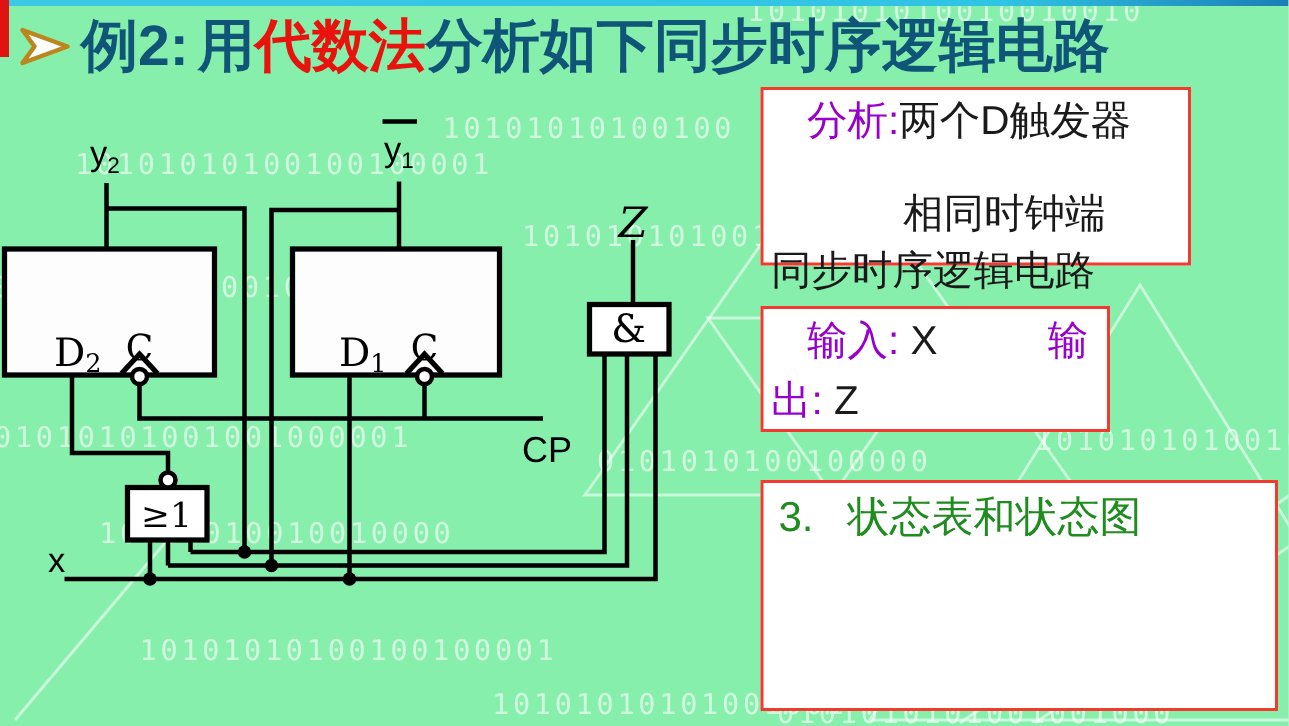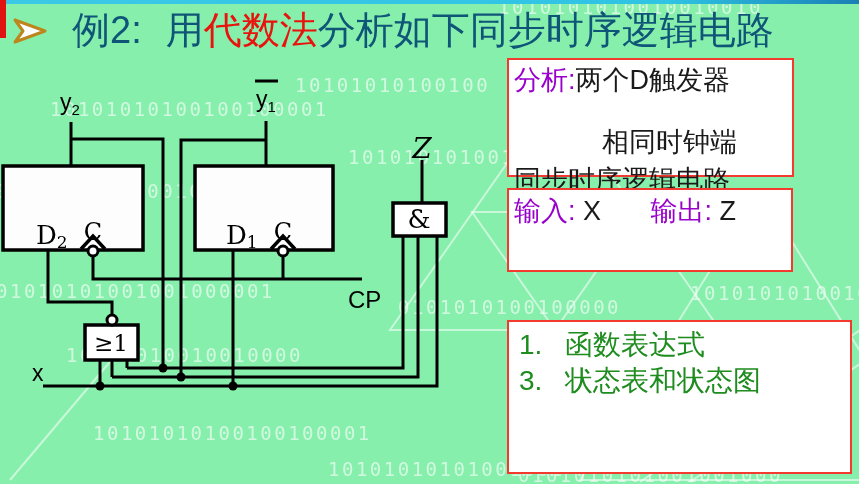--- a/index.html
+++ b/index.html
@@ -7,34 +7,34 @@
         font-family:"Liberation Sans",sans-serif;}
   svg{display:block;}
   .abs{position:absolute;}
 
   
   #topbar{left:0;top:0;width:859px;height:4px;
           background:linear-gradient(to right,#3cc9e6 0%,#2fc3e4 78%,#1a7fb4 100%);}
   #redstripe{left:0;top:0;width:6px;height:38px;background:#e01212;}
 
   
-  #title-row{left:12px;top:5px;display:flex;align-items:center;gap:24px;
-             font-weight:normal;font-size:38px;white-space:nowrap;}
+  #title-row{left:12px;top:5px;display:flex;align-items:center;gap:6px;
+             font-weight:bold;font-size:38px;white-space:nowrap;}
   .t-teal{color:#0f5578;}
   .t-red{color:#e9130d;}
 
   
   .panel{position:absolute;background:#ffffff;border:2px solid #f23a2e;box-sizing:border-box;}
   #analysis-panel{left:507px;top:58px;width:287px;height:119px;padding:1px 5px;
                   font-size:27px;line-height:38px;color:#1a1a1a;}
-  #io-panel{left:507px;top:188px;width:286px;height:84px;padding:1px 5px;
+  #io-panel{left:507px;top:204px;width:233px;height:84px;padding:1px 5px;
             font-size:27px;line-height:40px;color:#1a1a1a;}
   #steps-panel{left:507px;top:320px;width:345px;height:154px;padding:5px 10px;
                font-size:28px;line-height:36px;color:#1e8c1e;}
-  .purple{color:#9900cc;}
+  .purple{color:#9900cc;margin-left:24px;}
   .indent2{padding-left:88px;margin-top:24px;}
   .gapR{display:inline-block;margin-right:42px;}
   .step-num{display:inline-block;width:46px;}
   sub{font-size:17px;}
 </style>
 </head>
 <body>
 
 <div id="page">
 
@@ -135,17 +135,16 @@
   <div id="io-panel" class="panel">
     <div>
       <span class="purple">输入:</span>
       <span class="gapR">X</span>
       <span class="purple">输出:</span>
       <span>Z</span>
     </div>
   </div>
 
   <div id="steps-panel" class="panel">
-    <div><span class="step-num">1.</span><span>函数表达式</span></div>
     <div><span class="step-num">3.</span><span>状态表和状态图</span></div>
   </div>
 
 </div>
 
 </body></html>

